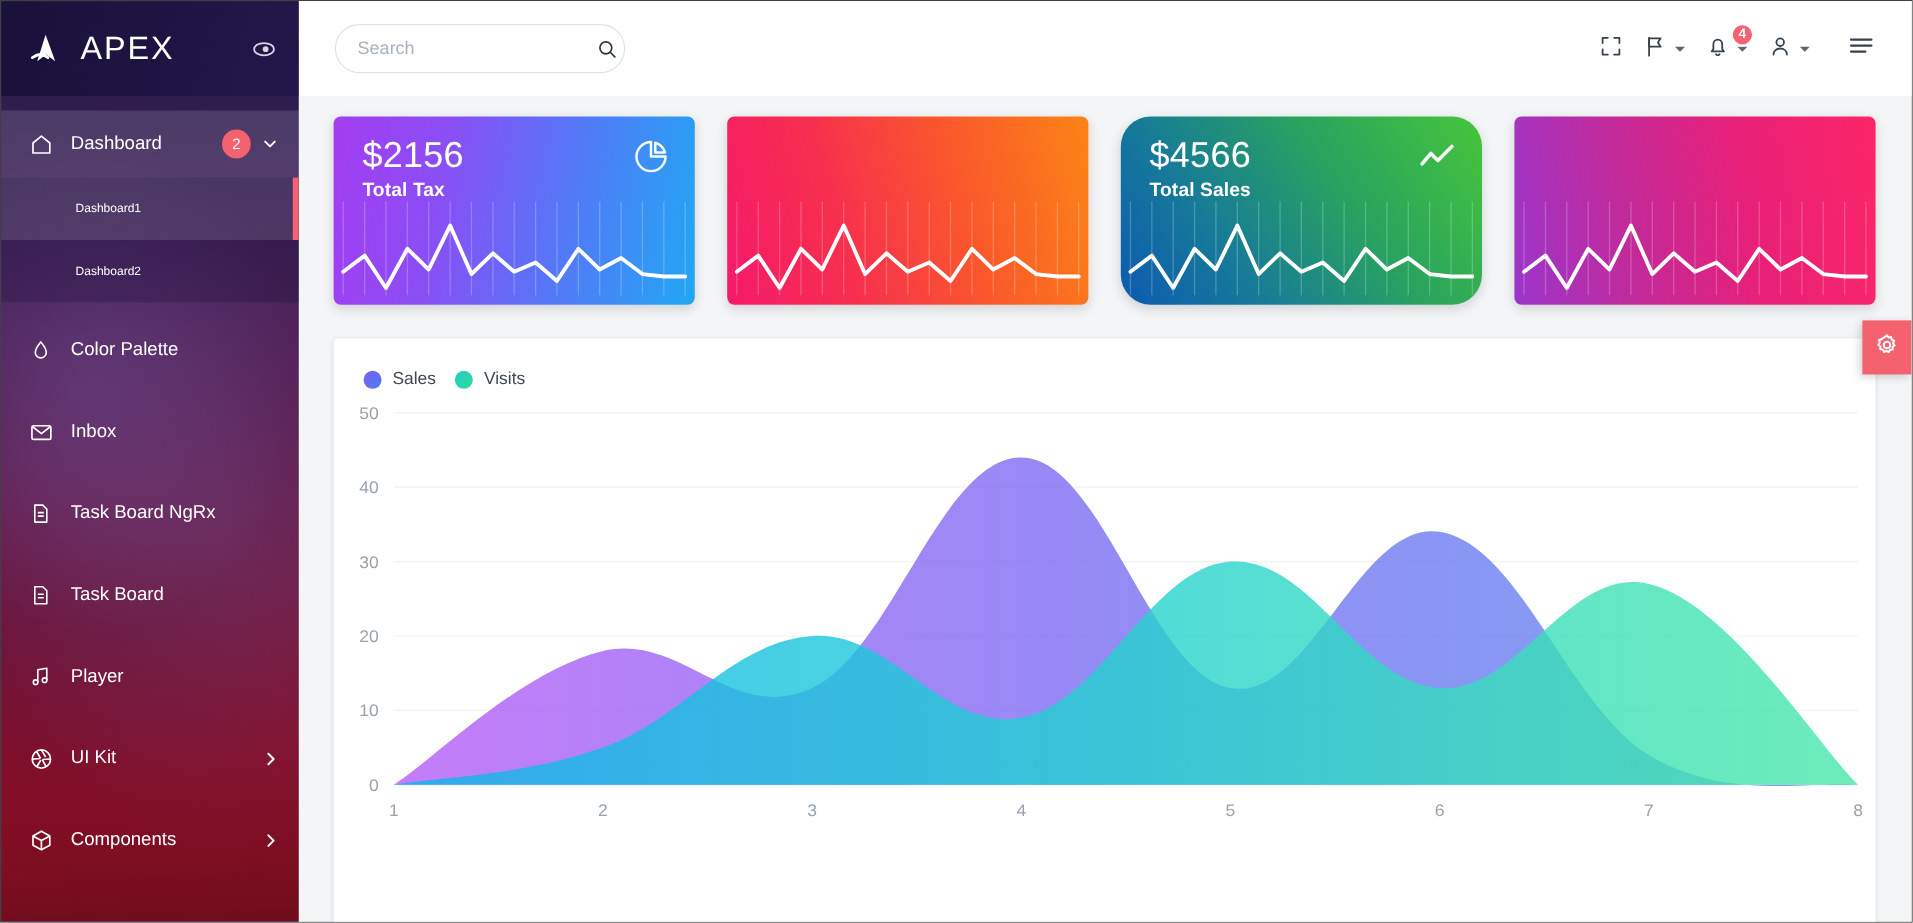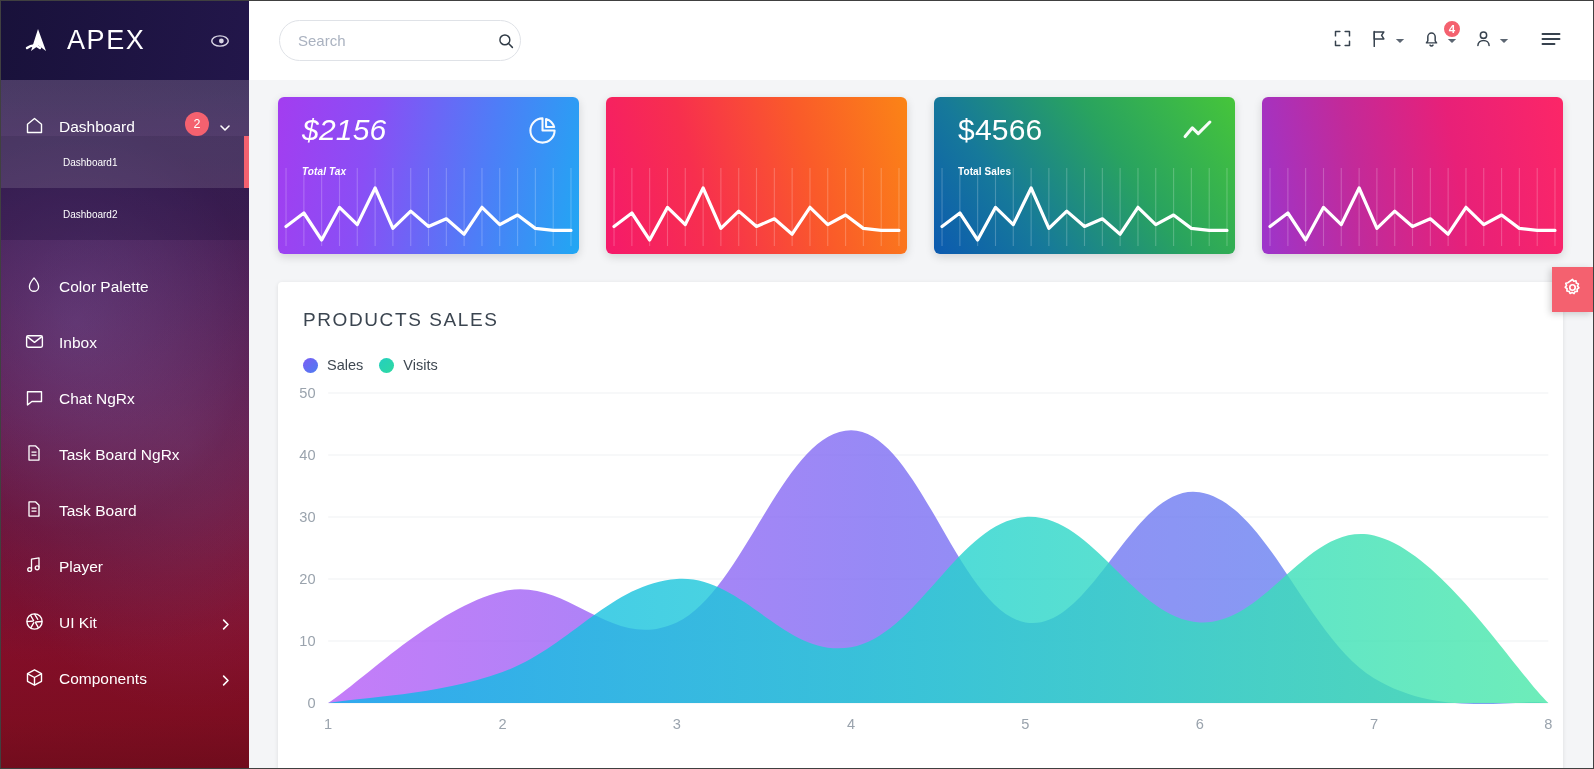--- a/index.html
+++ b/index.html
@@ -76,26 +76,27 @@
   .brand-eye {
     margin-left: auto;
     color: #e9e6f2;
     display: flex; align-items: center;
     opacity: .92;
   }
 
   .nav { padding: 0; }
   .nav-item {
     position: relative;
-    display: flex; align-items: flex-end;
+    display: flex; align-items: center;
     height: 56px;
     padding: 0 16px 0 22px;
     color: #ffffff;
     font-size: 15.5px;
     cursor: pointer;
+    margin-top: 12px;
   }
   .nav-item.active-parent {
     background: rgba(255,255,255,0.13);
   }
   .nav-ico {
     width: 22px; height: 22px;
     flex: 0 0 22px;
     display: flex; align-items: center; justify-content: center;
     color: #ffffff;
     margin-right: 14px;
@@ -226,23 +227,23 @@
     padding: 17px 20px 0 24px;
     display: flex; align-items: flex-start;
   }
   .card-amount {
     font-size: 30px;
     font-weight: 400;
     line-height: 1.05;
     letter-spacing: .2px;
   }
   .card-title {
-    font-size: 10px;
+    font-size: 16px;
     font-weight: 700;
-    margin-top: 20px;
+    margin-top: 4px;
     letter-spacing: .1px;
   }
   .card-ico {
     margin-left: auto;
     color: #fff;
     display: flex; align-items: center;
     opacity: .96;
   }
   .card-spark {
     position: absolute;
@@ -364,28 +365,20 @@
           <span class="nav-ico">
             <svg width="21" height="21" viewBox="0 0 24 24" fill="none" stroke="currentColor" stroke-width="1.6" stroke-linejoin="round">
               <rect x="3" y="5.5" width="18" height="13" rx="1.6"></rect>
                 <path d="M3.6 6.4 L12 13 L20.4 6.4"></path>
             </svg>
           </span>
           <span class="nav-label">Inbox</span>
         </div>
 
 
-        <div class="nav-item">
-          <span class="nav-ico">
-            <svg width="21" height="21" viewBox="0 0 24 24" fill="none" stroke="currentColor" stroke-width="1.6" stroke-linejoin="round">
-              <path d="M4 5.5h16v11H9l-5 4z"></path>
-            </svg>
-          </span>
-          <span class="nav-label">Chat NgRx</span>
-        </div>
 
         <div class="nav-item">
           <span class="nav-ico">
             <svg width="20" height="20" viewBox="0 0 24 24" fill="none" stroke="currentColor" stroke-width="1.6" stroke-linejoin="round">
               <path d="M6 3.5h8l4 4V20.5H6z"></path>
                 <path d="M9 11h6M9 14.5h6"></path>
             </svg>
           </span>
           <span class="nav-label">Task Board NgRx</span>
         </div>
@@ -519,21 +512,21 @@
           </span>
         </div>
 
       </div>
     </header>
 
     <div class="content">
 
       <div class="cards">
 
-        <div class="card" style="background:linear-gradient(100deg,#a33df0 0%,#8a4ef5 30%,#4d7ef7 68%,#21a7f3 100%);font-style:italic;">
+        <div class="card" style="background:linear-gradient(100deg,#a33df0 0%,#8a4ef5 30%,#4d7ef7 68%,#21a7f3 100%);">
           <div class="card-head">
             <div>
               <div class="card-amount">$2156</div>
               <div class="card-title">Total Tax</div>
             </div>
             <span class="card-ico">
               <svg width="33" height="33" viewBox="0 0 24 24" fill="none" stroke="currentColor" stroke-width="1.5" stroke-linejoin="round">
                 <path d="M12 3.2 A8.8 8.8 0 1 0 20.8 12 H12 Z"></path>
                 <path d="M14.6 3.6 A8.8 8.8 0 0 1 20.5 9.5 L14.6 9.5 Z"></path>
               </svg>
@@ -585,21 +578,21 @@
                   <line x1="238.8" x2="238.8" y1="6" y2="84.0"></line>
                   <line x1="256.5" x2="256.5" y1="6" y2="84.0"></line>
                   <line x1="274.3" x2="274.3" y1="6" y2="84.0"></line>
                   <line x1="292.0" x2="292.0" y1="6" y2="84.0"></line>
                 </g>
               <polyline class="spark-line" fill="none" stroke="#ffffff" stroke-width="3.2" stroke-linejoin="round" stroke-linecap="round" points="8.0,64.5 25.8,51.0 43.5,78.0 61.3,45.3 79.0,62.6 96.8,26.0 114.5,66.4 132.3,49.1 150.0,64.5 167.8,56.8 185.5,72.2 203.3,45.3 221.0,62.6 238.8,53.0 256.5,66.4 274.3,68.4 292.0,68.4"></polyline>
             </svg>
           </div>
         </div>
 
-        <div class="card" style="background:linear-gradient(55deg,#0c5ab0 0%,#16799a 28%,#29a35f 62%,#46c53a 100%);">
+        <div class="card" style="background:linear-gradient(55deg,#0c5ab0 0%,#16799a 28%,#29a35f 62%,#46c53a 100%);border-radius:25px;">
           <div class="card-head">
             <div>
               <div class="card-amount">$4566</div>
               <div class="card-title">Total Sales</div>
             </div>
             <span class="card-ico">
               <svg width="35" height="35" viewBox="0 0 24 24" fill="none" stroke="currentColor" stroke-width="2.1" stroke-linecap="round" stroke-linejoin="round">
                 <path d="M3.5 15.5 L8.5 9.5 L12.5 13.5 L20.5 5.5"></path>
               </svg>
             </span>
@@ -653,21 +646,20 @@
                   <line x1="292.0" x2="292.0" y1="6" y2="84.0"></line>
                 </g>
               <polyline class="spark-line" fill="none" stroke="#ffffff" stroke-width="3.2" stroke-linejoin="round" stroke-linecap="round" points="8.0,64.5 25.8,51.0 43.5,78.0 61.3,45.3 79.0,62.6 96.8,26.0 114.5,66.4 132.3,49.1 150.0,64.5 167.8,56.8 185.5,72.2 203.3,45.3 221.0,62.6 238.8,53.0 256.5,66.4 274.3,68.4 292.0,68.4"></polyline>
             </svg>
           </div>
         </div>
 
       </div>
 
       <div class="panel">
-        <div class="panel-title">PRODUCTS SALES</div>
 
         <div class="legend">
           <div class="legend-item">
             <span class="legend-dot" style="background:linear-gradient(135deg,#7c5cf5,#4c7ef0);"></span>
             <span class="legend-label">Sales</span>
           </div>
           <div class="legend-item">
             <span class="legend-dot" style="background:linear-gradient(135deg,#24cfc0,#2fd9a0);"></span>
             <span class="legend-label">Visits</span>
           </div>

